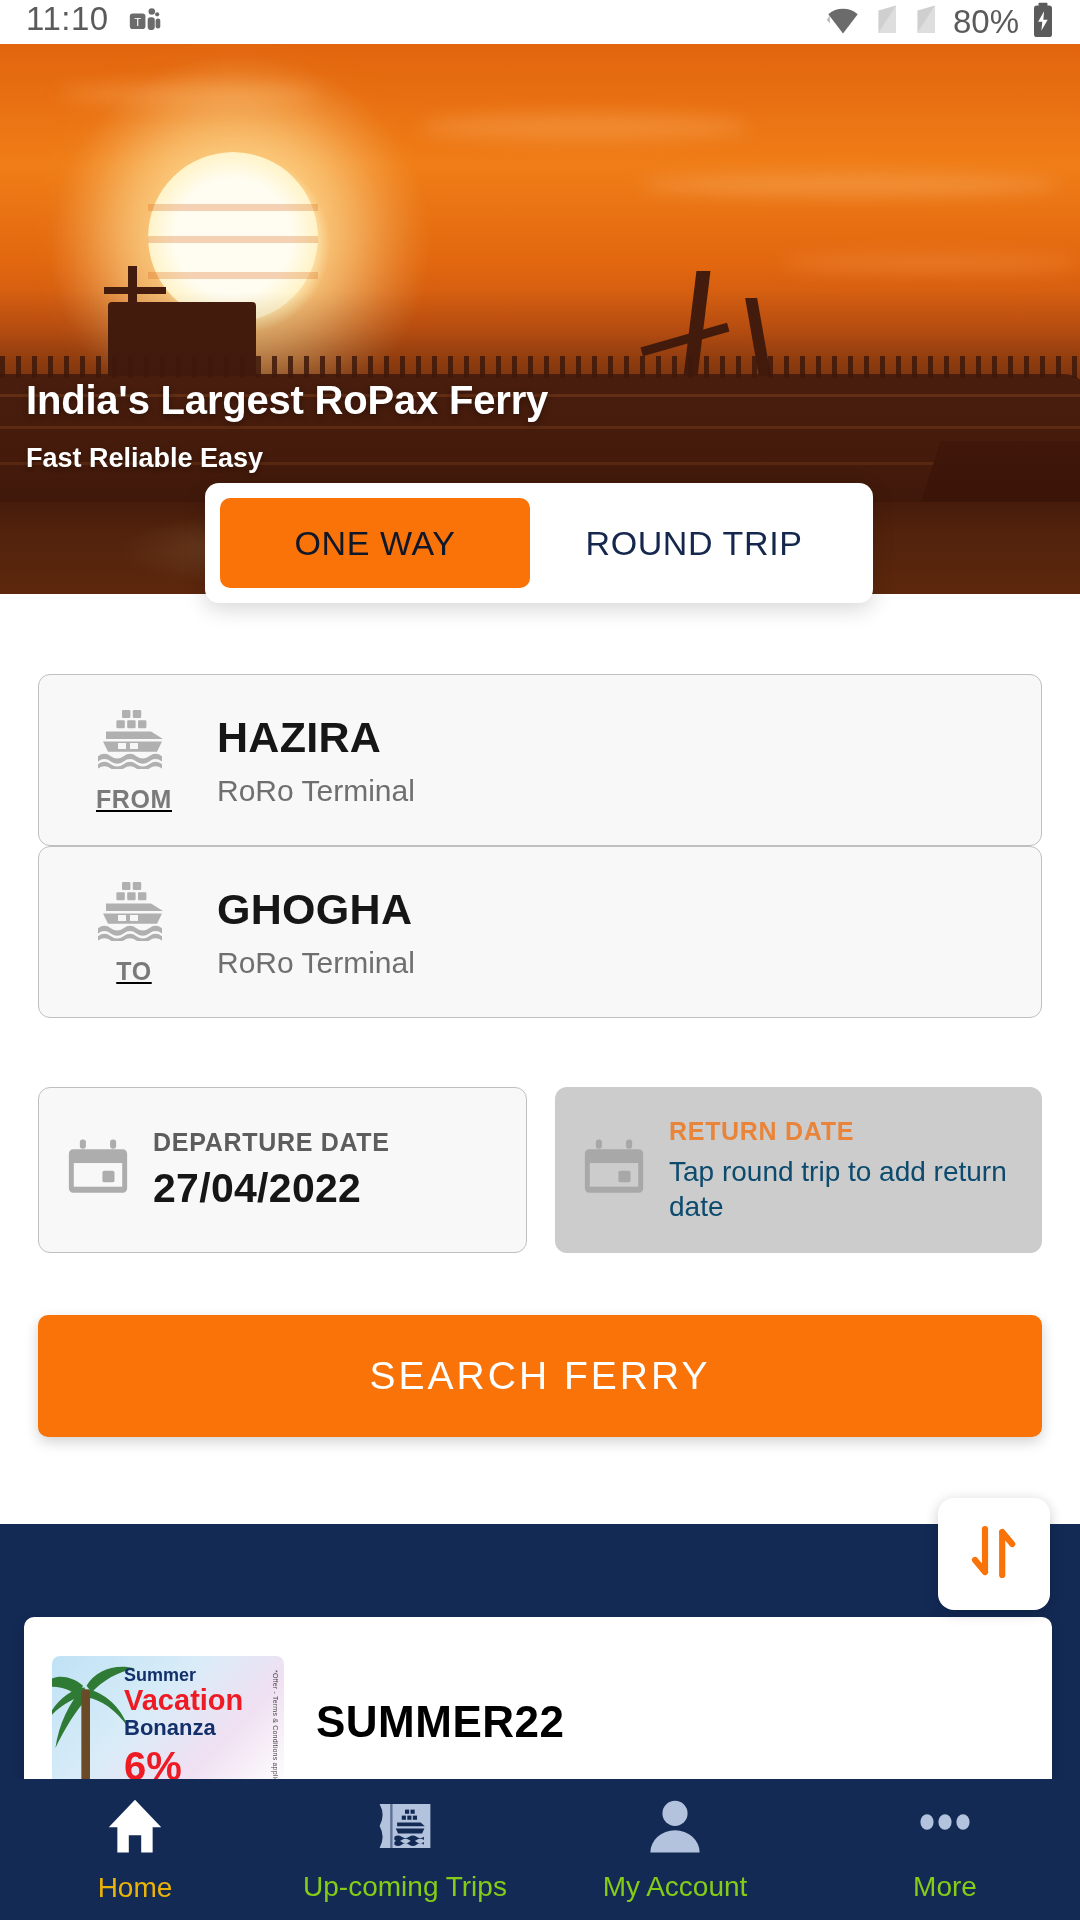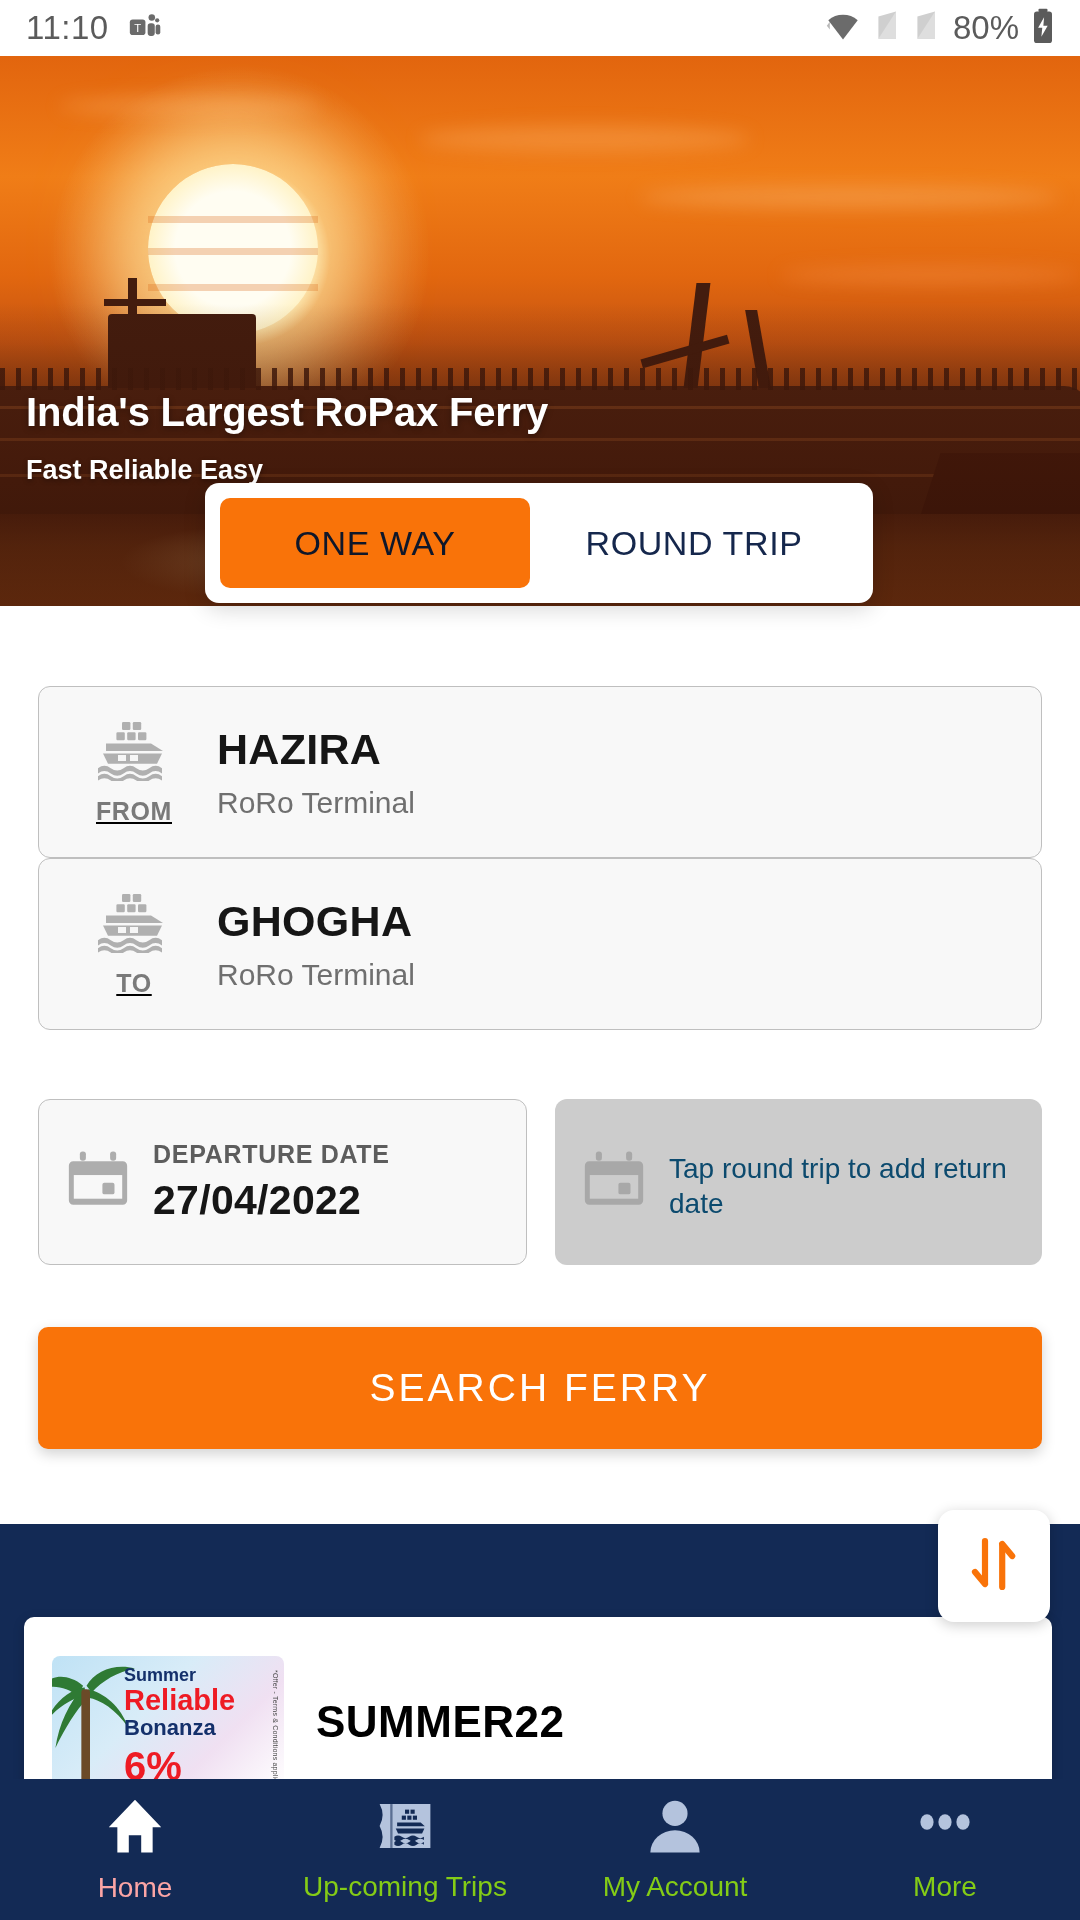--- a/index.html
+++ b/index.html
@@ -6,23 +6,23 @@
   html,body { width:1080px; height:1920px; }
   body {
     font-family:"Liberation Sans", sans-serif;
     background:#ffffff;
     overflow:hidden;
     position:relative;
   }
 
   
   .statusbar{
-    height:56px; width:1080px;
+    height:44px; width:1080px;
     background:#ffffff;
-    display:flex; align-items:center;
+    display:flex; 
     padding:0 26px;
     position:relative; z-index:50;
   }
   .sb-time{ font-size:33px; color:#5b5b5b; letter-spacing:.5px; }
   .sb-teams{ margin-left:18px; display:flex; align-items:center; }
   .sb-right{ margin-left:auto; display:flex; align-items:center; gap:13px; }
   .sb-batt-txt{ font-size:33px; color:#5b5b5b; }
 
   
   .hero{
@@ -196,21 +196,21 @@
   
   .bottomnav{
     position:absolute; left:0; bottom:0; width:1080px; height:141px;
     background:#132a55; display:flex; z-index:60;
   }
   .nav-item{
     flex:1; display:flex; flex-direction:column; align-items:center; justify-content:center;
     gap:12px; cursor:pointer;
   }
   .nav-label{ font-size:28px; color:#84cc16; }
-  .nav-item.active .nav-label{ color:#fca5a5;text-align:center; }
+  .nav-item.active .nav-label{ color:#eab308;text-align:center; }
 </style>
 </head>
 <body>
 
 <div class="statusbar">
   <div class="sb-time">11:10</div>
   <div class="sb-teams">
     <svg width="34" height="34" viewBox="0 0 24 24">
       <circle cx="17.5" cy="4.6" r="2.3" fill="#6b6b6b"></circle>
       <circle cx="21.3" cy="6.6" r="1.5" fill="#6b6b6b"></circle>
@@ -379,20 +379,21 @@
       <span>
         <svg width="66" height="66" viewBox="0 0 24 24" fill="#a8a8a8">
           <rect x="5.4" y="1.6" width="2.2" height="3.4" rx="1"></rect>
           <rect x="16.4" y="1.6" width="2.2" height="3.4" rx="1"></rect>
           <path d="M3 5.2 h18 a1.6 1.6 0 0 1 1.6 1.6 v12.6 a1.6 1.6 0 0 1-1.6 1.6 H3 a1.6 1.6 0 0 1-1.6-1.6 V6.8 A1.6 1.6 0 0 1 3 5.2 Z"></path>
           <rect x="3.2" y="10.2" width="17.6" height="8.6" fill="#cccccc"></rect>
           <rect x="13.6" y="13" width="4.4" height="4.2" rx=".7"></rect>
         </svg>
       </span>
       <div class="date-txt">
+        <div class="date-label date-label-ret">RETURN DATE</div>
         <div class="date-hint">Tap round trip to add return date</div>
       </div>
     </div>
   </div>
 
   <div class="search-btn">
     <span>SEARCH FERRY</span>
   </div>
 </div>
 
@@ -404,21 +405,21 @@
           <path d="M26 16 C16 8 6 10 1 18 C9 15 17 17 23 22 Z"></path>
           <path d="M26 17 C18 26 12 38 10 52 C16 40 22 30 28 24 Z"></path>
           <path d="M27 17 C18 18 9 26 5 36 C12 28 20 23 27 22 Z"></path>
           <path d="M28 16 C33 7 45 3 56 6 C46 8 37 13 31 20 Z"></path>
           <path d="M29 18 C38 20 48 28 52 40 C45 30 36 24 29 23 Z"></path>
         </g>
         <rect x="25" y="18" width="5" height="56" fill="#6b4a28" rx="2"></rect>
       </svg>
       <div class="promo-txt">
         <div class="pt1">Summer</div>
-        <div class="pt2">Reliable</div>
+        <div class="pt2">Vacation</div>
         <div class="pt3">Bonanza</div>
         <div class="pt4">6%</div>
         <div class="pt5">PROMOCODE</div>
       </div>
       <div class="promo-side">*Offer - Terms &amp; Conditions applied</div>
     </div>
     <div class="offer-code">SUMMER22</div>
   </div>
 </div>
 

